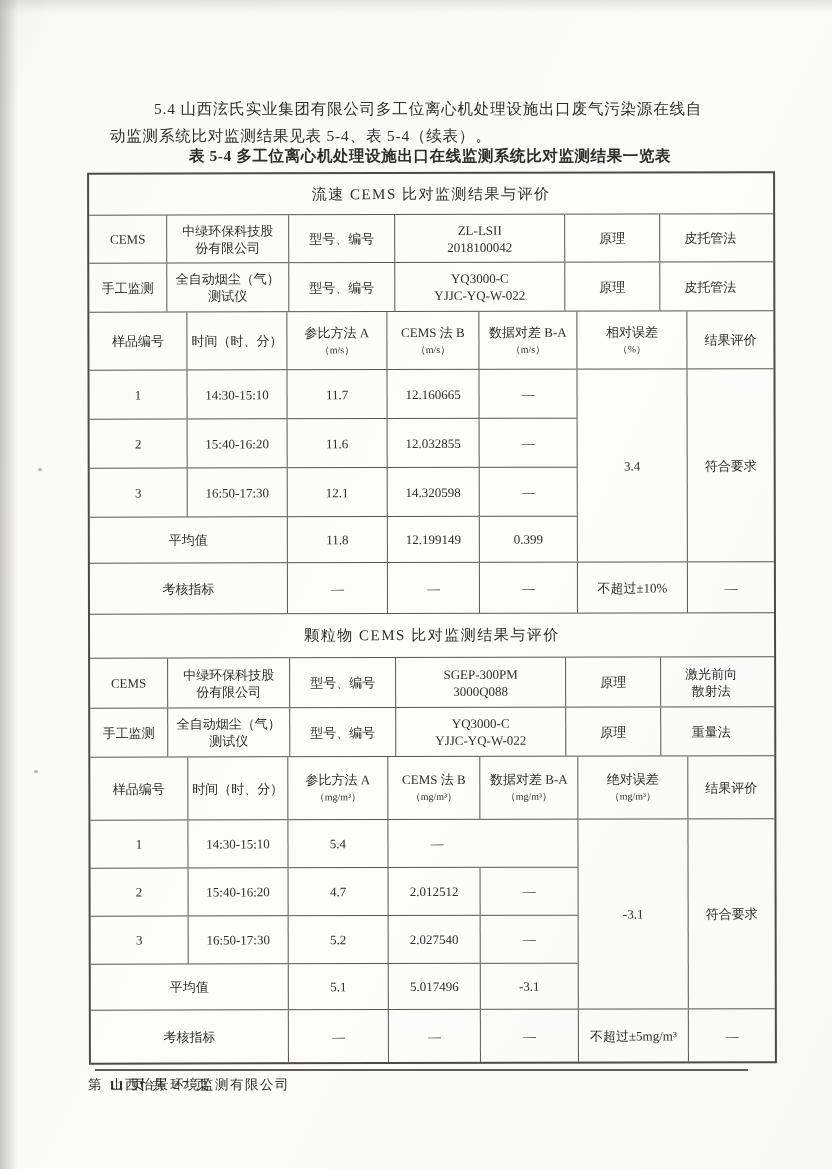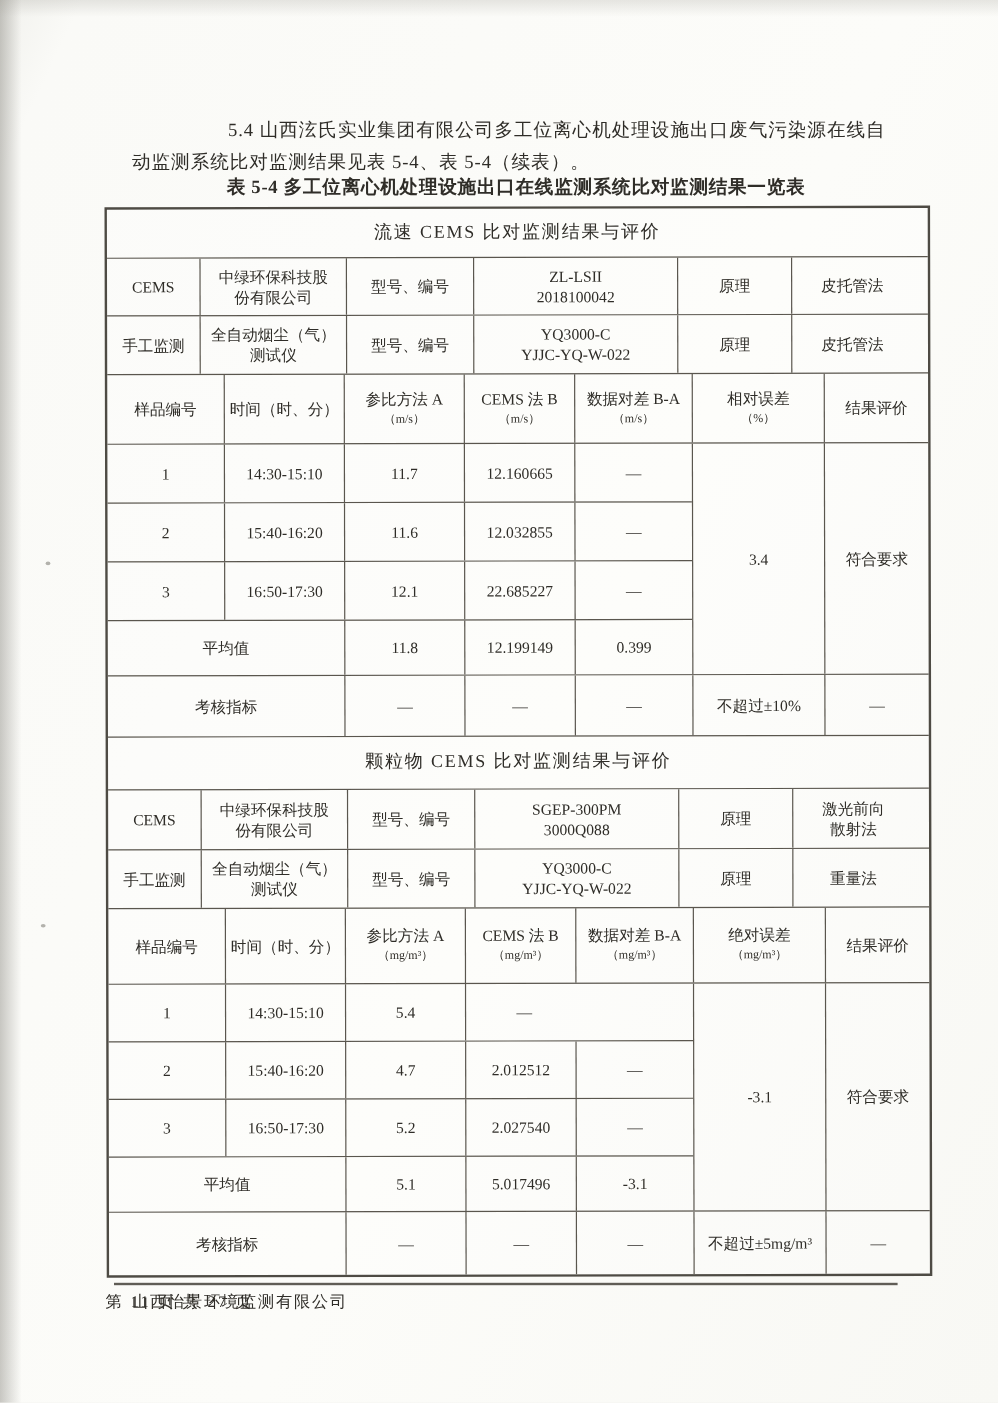--- a/index.html
+++ b/index.html
@@ -11,21 +11,21 @@
     color:var(--ink);
   }
   .edgeL{position:absolute;left:0;top:0;bottom:0;width:18px;
     background:linear-gradient(90deg,rgba(115,113,105,.38),rgba(115,113,105,0));}
   .edgeT{position:absolute;left:0;top:0;right:0;height:14px;
     background:linear-gradient(180deg,rgba(150,148,140,.22),rgba(150,148,140,0));}
   .speck{position:absolute;width:4px;height:3px;border-radius:50%;background:rgba(90,88,80,.45);}
 
   .intro{position:absolute;left:110px;top:95px;width:628px;font-size:15.5px;
     line-height:27px;letter-spacing:.8px;}
-  .intro .l1{padding-left:44px;text-align:right;}
+  .intro .l1{padding-left:44px;}
   .tbl-title{position:absolute;left:88px;top:146px;width:684px;text-align:center;
     font-weight:bold;font-size:15.5px;letter-spacing:.6px;}
 
   .tbl{position:absolute;left:88px;top:172px;width:684px;border:2px solid var(--bd2);
     transform:rotate(-0.12deg);background:rgba(255,255,255,.25);}
   .row{display:flex;border-top:1px solid var(--bd);align-items:stretch;}
   .tbl > .row:first-child{border-top:none;}
   .c{border-left:1px solid var(--bd);box-sizing:border-box;display:flex;
     flex-direction:column;align-items:center;justify-content:center;text-align:center;
     white-space:pre-line;font-size:13px;line-height:17px;padding:2px 3px;}
@@ -126,21 +126,21 @@
           <div class="c wc1">2</div>
           <div class="c wc2">15:40-16:20</div>
           <div class="c wc3">11.6</div>
           <div class="c wc4">12.032855</div>
           <div class="c wc5">—</div>
         </div>
         <div class="row h48">
           <div class="c wc1">3</div>
           <div class="c wc2">16:50-17:30</div>
           <div class="c wc3">12.1</div>
-          <div class="c wc4">22.685227</div>
+          <div class="c wc4">14.320598</div>
           <div class="c wc5">—</div>
         </div>
         <div class="row h45">
           <div class="c wlab">平均值</div>
           <div class="c wc3">11.8</div>
           <div class="c wc4">12.199149</div>
           <div class="c wc5">0.399</div>
         </div>
       </div>
       <div class="c wc6">3.4</div>

